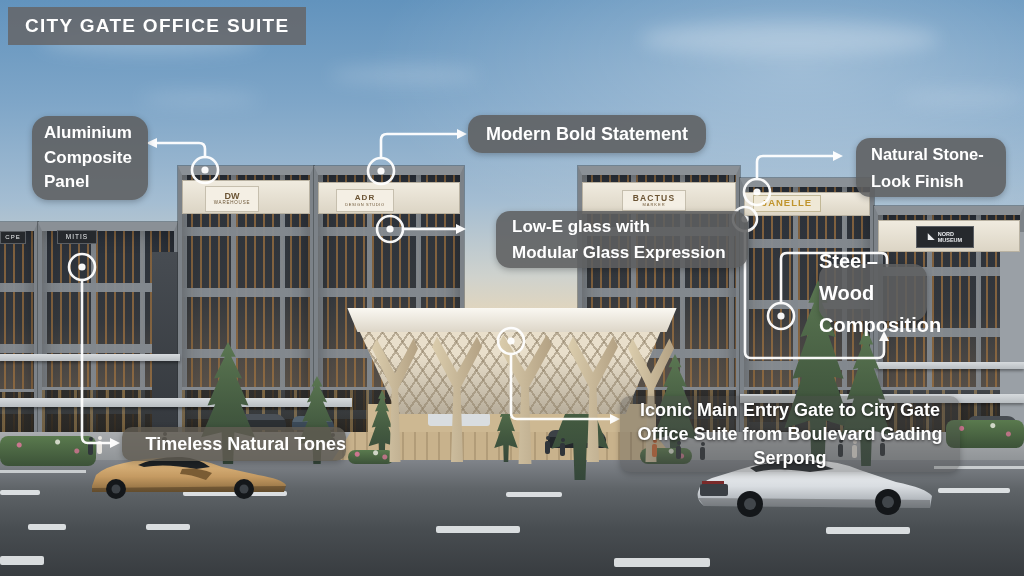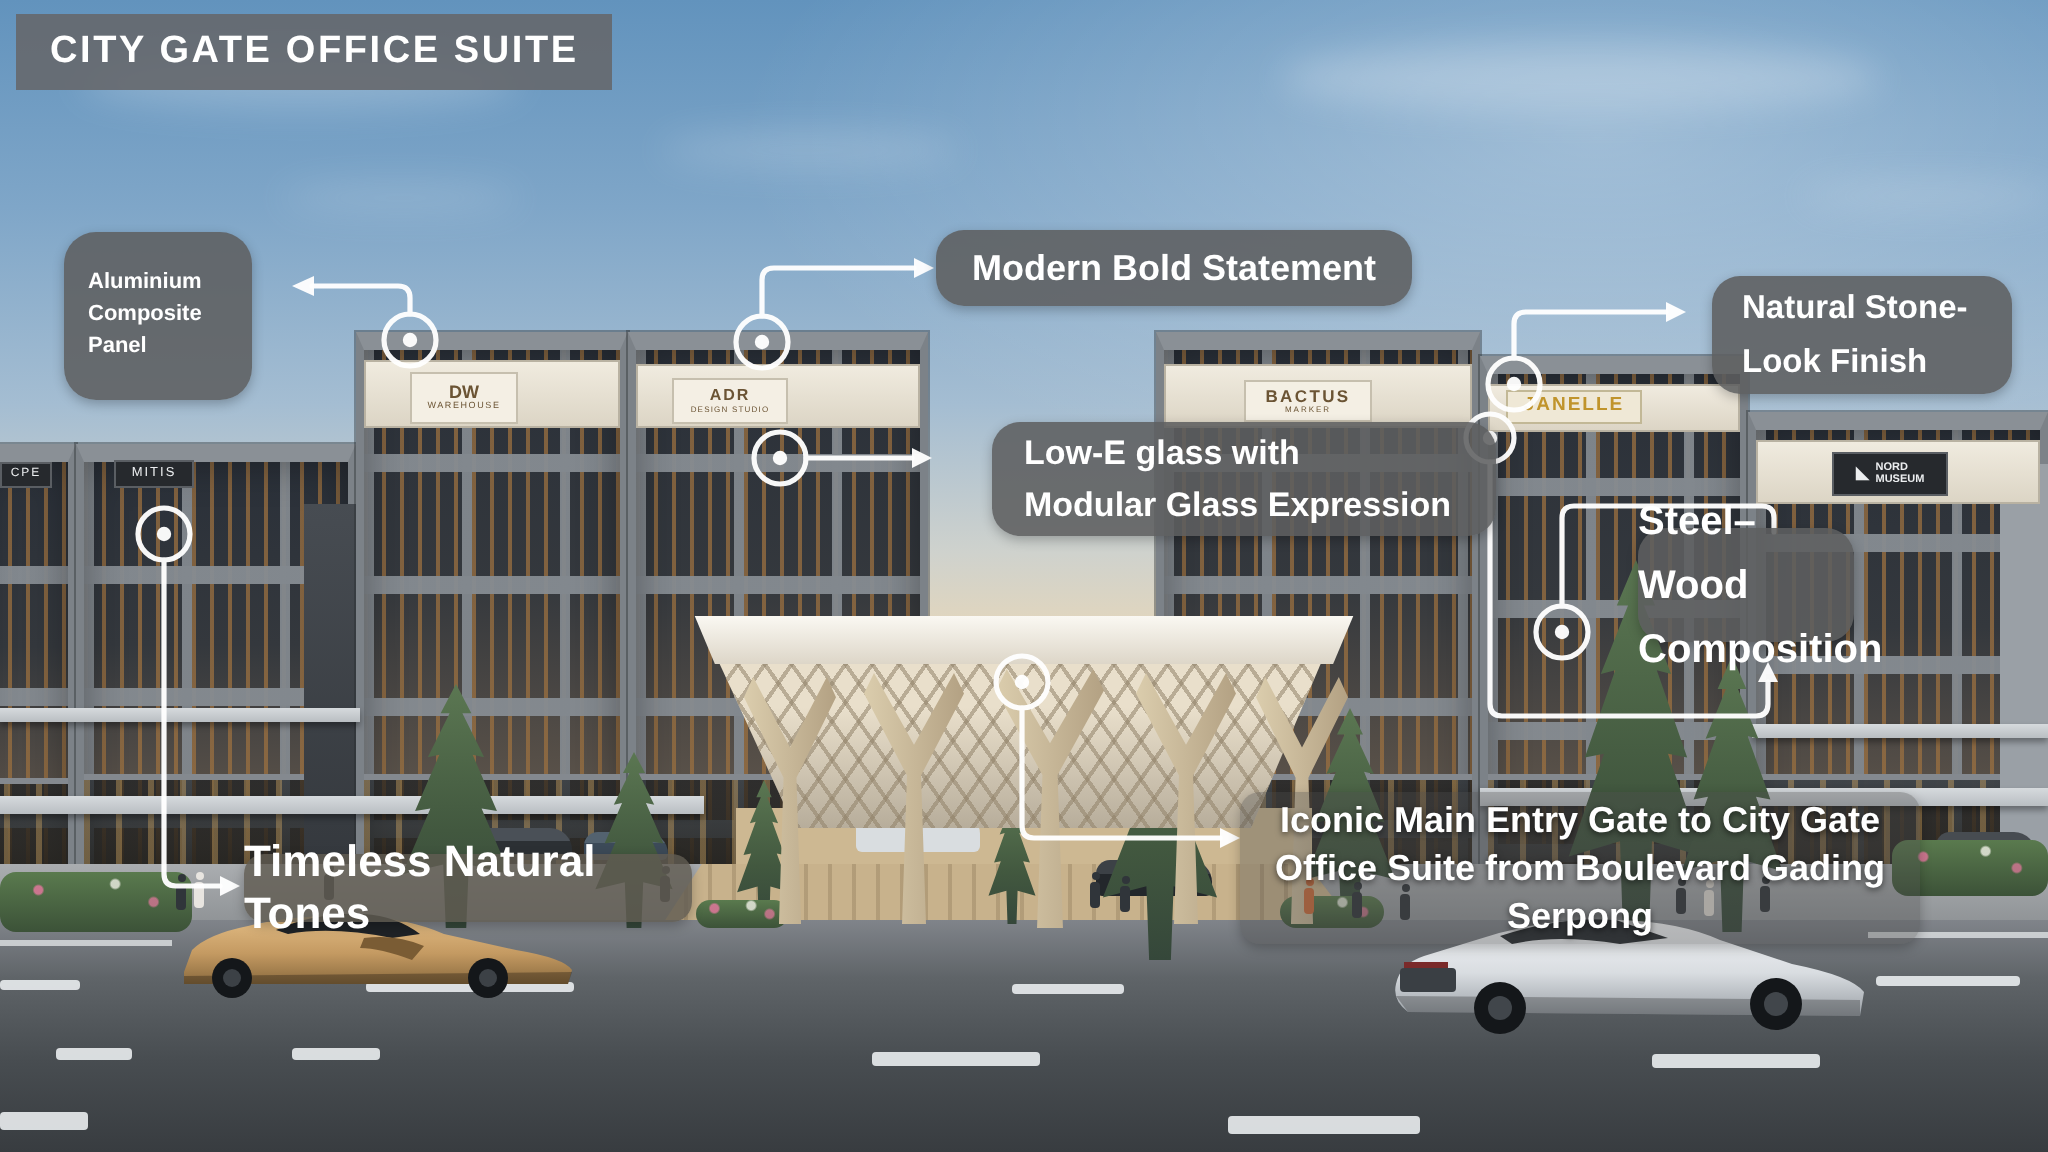--- a/index.html
+++ b/index.html
@@ -67,26 +67,26 @@
   
   .mini-car{position:absolute;border-radius:7px 11px 3px 3px;}
   .person{position:absolute;width:5px;height:13px;border-radius:2px;background:currentColor;color:#30353a;}
   .person::after{content:"";position:absolute;top:-5px;left:.5px;width:4px;height:4px;border-radius:50%;background:currentColor;}
   .car-svg{position:absolute;}
   
   #overlay{position:absolute;left:0;top:0;z-index:20;}
   .callout{position:absolute;z-index:30;background:rgba(93,94,96,.88);color:#fff;border-radius:14px;
     font-weight:bold;display:flex;flex-direction:column;justify-content:center;
     box-shadow:0 2px 6px rgba(0,0,0,.25);}
-  #co-aluminium{left:32px;top:116px;width:94px;height:84px;padding:4px 12px;font-size:11px;line-height:1.45;border-radius:16px;}
+  #co-aluminium{left:32px;top:116px;width:116px;height:84px;padding:4px 12px;font-size:17px;line-height:1.45;border-radius:16px;}
   #co-modern{left:468px;top:115px;width:238px;height:38px;font-size:18px;align-items:center;}
   #co-lowe{left:467px;top:211px;width:252px;height:57px;padding-left:16px;font-size:17px;line-height:1.5;margin-left:29px;}
   #co-stone{left:844px;top:138px;width:150px;height:59px;padding-left:15px;font-size:16.5px;line-height:1.6;margin-left:12px;}
   #co-steelwood{left:819px;top:264px;width:108px;height:57px;padding-left:0;font-size:20px;line-height:1.6;}
-  #co-timeless{left:122px;top:427px;width:224px;height:34px;font-size:22px;align-items:center;border-radius:10px;background:rgba(96,92,82,.82);}
+  #co-timeless{left:122px;top:427px;width:224px;height:34px;font-size:18px;align-items:flex-end;border-radius:10px;background:rgba(96,92,82,.82);}
   #co-iconic{left:620px;top:396px;width:340px;height:76px;font-size:18px;align-items:center;background:rgba(75,75,75,.35);
     text-shadow:0 1px 3px rgba(0,0,0,.6);border-radius:10px;line-height:1.35;text-align:center;}
   #title-badge{position:absolute;left:8px;top:7px;z-index:30;background:rgba(101,103,106,.88);color:#fff;
     padding:8px 17px;font-size:19px;letter-spacing:1.3px;font-weight:bold;}
 </style>
 </head>
 <body>
 
 <div id="scene">
 

